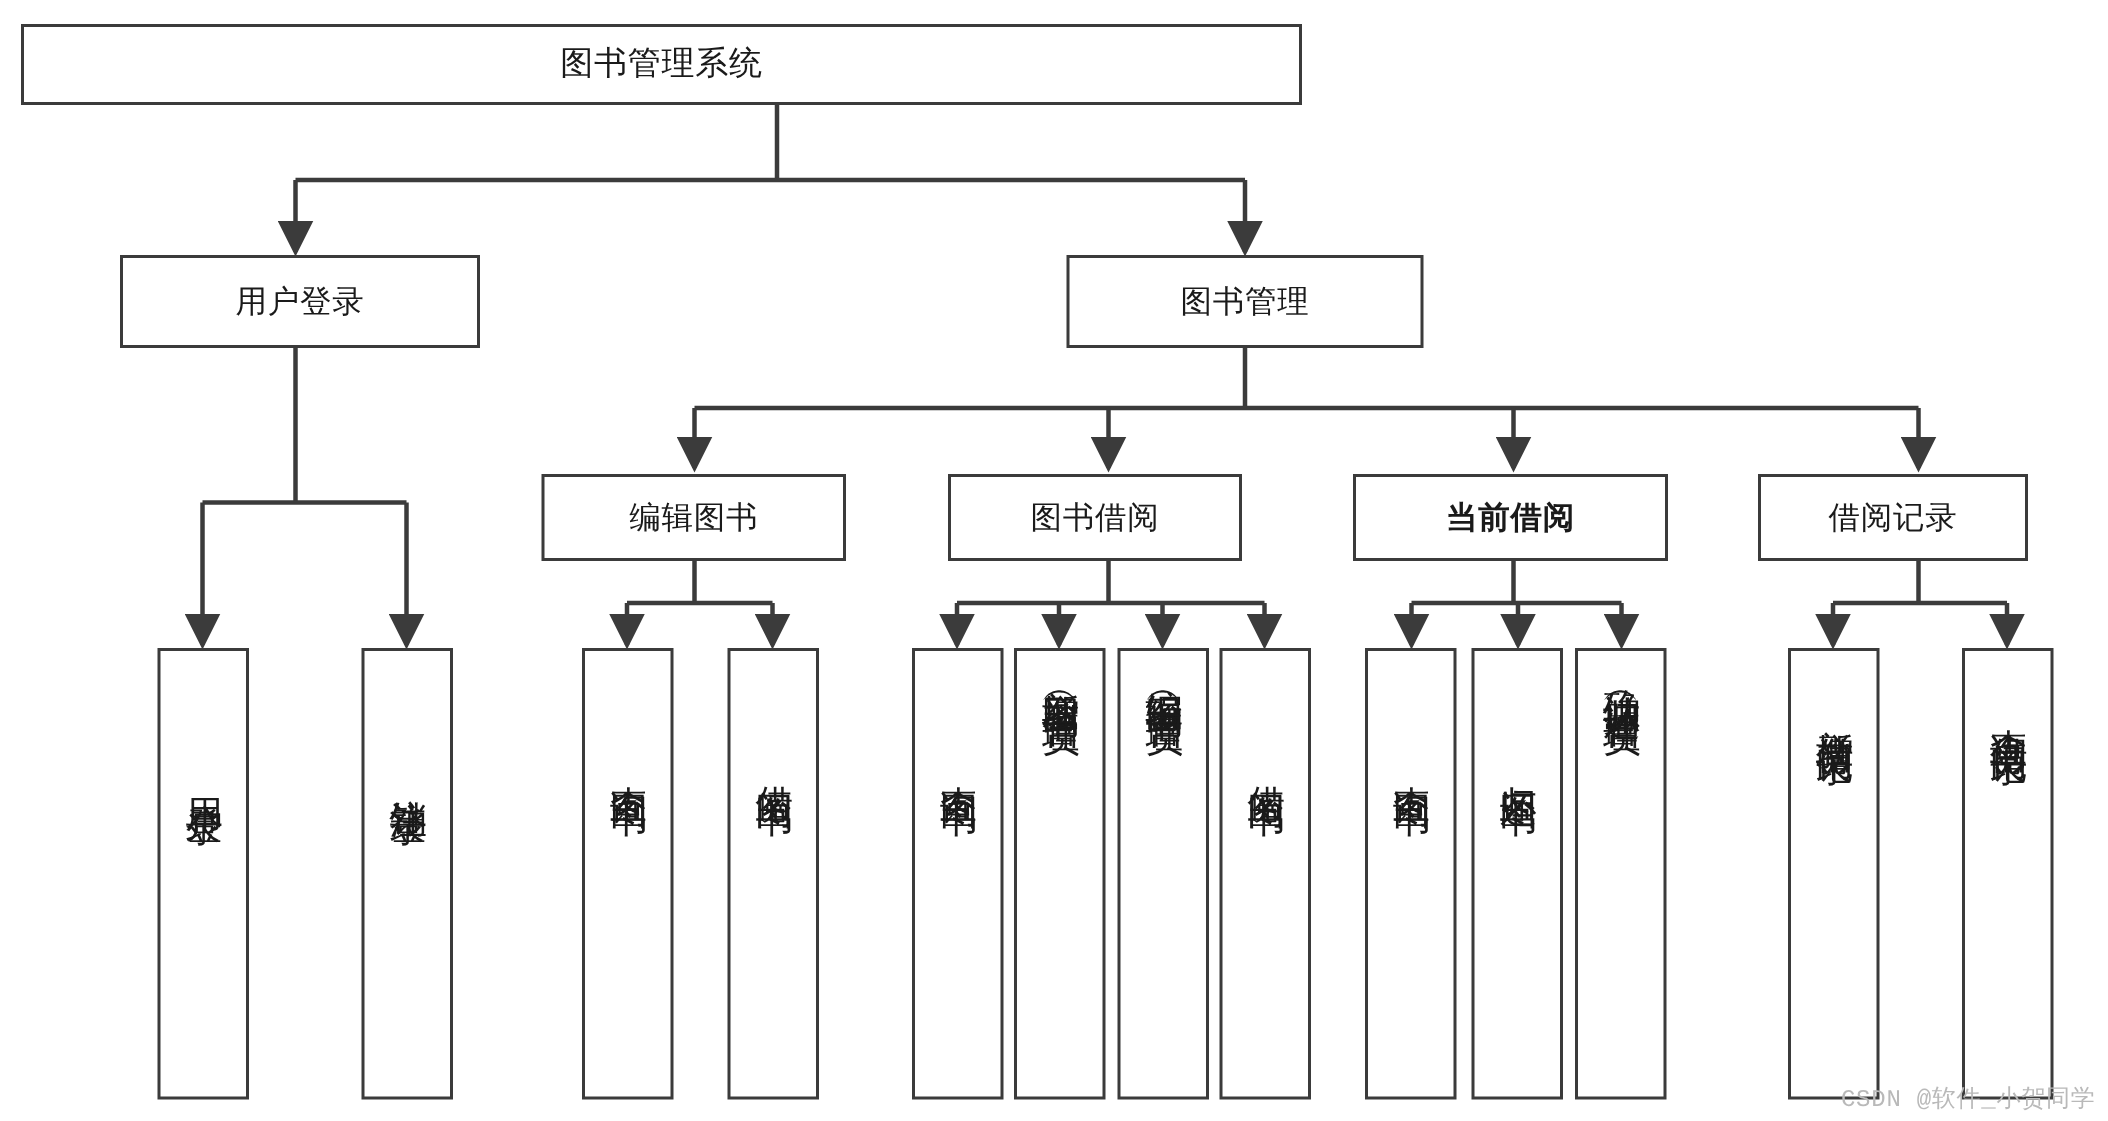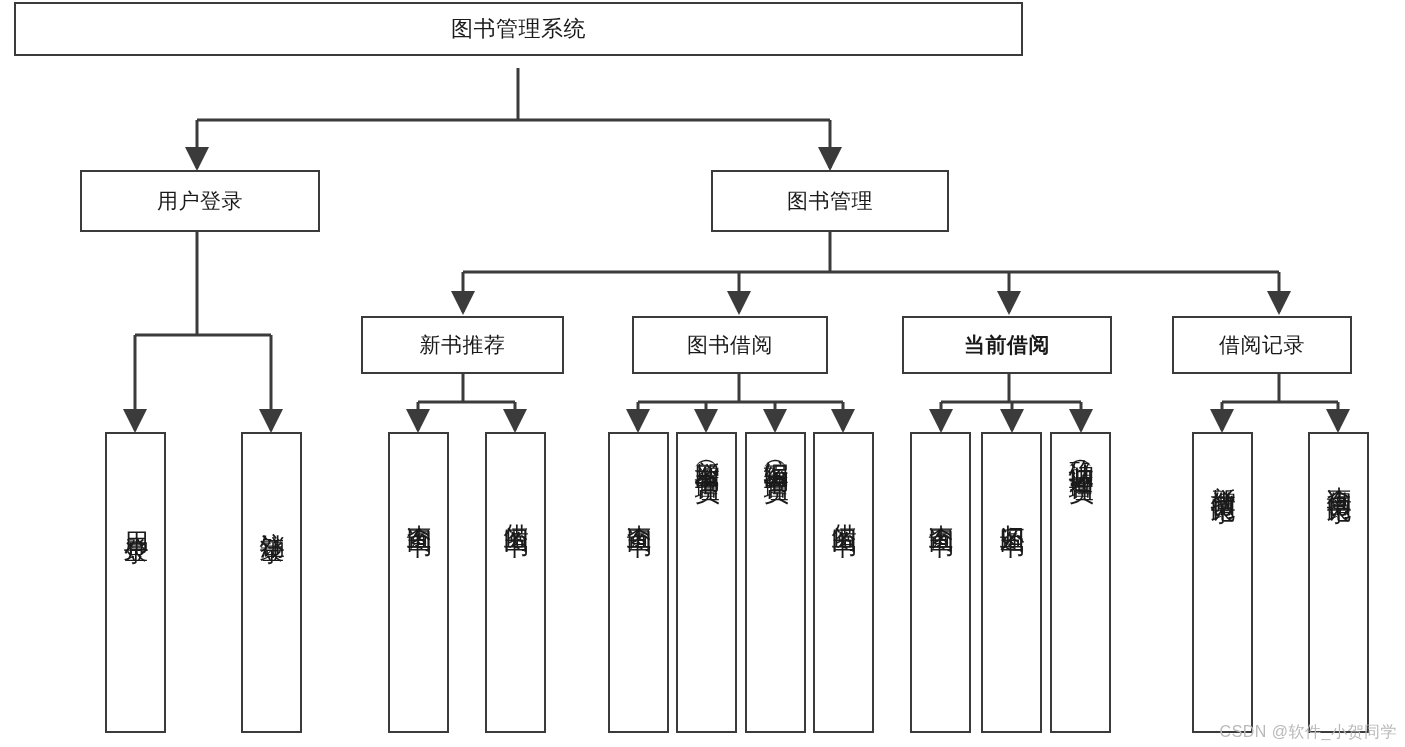--- a/index.html
+++ b/index.html
@@ -61,21 +61,21 @@
   }
   
   #watermark{
     position:absolute;
     right:8px;
     bottom:4px;
     font-size:16px;
     color:#b9b9b9;
     letter-spacing:0.5px;
     white-space:nowrap;
-    font-family:Liberation Sans, sans-serif;
+    font-family:Liberation Mono, monospace;
   }
 </style>
 </head>
 <body>
 
 <div id="canvas">
 
   <svg id="wires" viewBox="0 0 1405 747" width="1405" height="747">
     <defs>
       <marker id="arrow" viewBox="0 0 12 12" refX="10.5" refY="6" markerWidth="8" markerHeight="8" orient="auto-start-reverse">
@@ -119,34 +119,34 @@
       <path d="M 1012 402 L 1012 430" marker-end="url(#arrow)"></path>
       <path d="M 1081 402 L 1081 430" marker-end="url(#arrow)"></path>
 
       <path d="M 1279 374 L 1279 402"></path>
       <path d="M 1222 402 L 1338 402"></path>
       <path d="M 1222 402 L 1222 430" marker-end="url(#arrow)"></path>
       <path d="M 1338 402 L 1338 430" marker-end="url(#arrow)"></path>
     </g>
   </svg>
 
-  <div class="node h-node root" style="left:14px;top:2px;width:1009px;height:54px;">
+  <div class="node h-node root" style="left:14px;top:16px;width:854px;height:54px;">
     <span class="label">图书管理系统</span>
   </div>
 
   <div class="node h-node" style="left:80px;top:170px;width:240px;height:62px;">
     <span class="label">用户登录</span>
   </div>
 
   <div class="node h-node" style="left:711px;top:170px;width:238px;height:62px;align-items:center;">
     <span class="label">图书管理</span>
   </div>
 
   <div class="node h-node" style="left:361px;top:316px;width:203px;height:58px;">
-    <span class="label">新书推荐</span>
+    <span class="label">编辑图书</span>
   </div>
 
   <div class="node h-node" style="left:632px;top:316px;width:196px;height:58px;">
     <span class="label">图书借阅</span>
   </div>
 
   <div class="node h-node" style="left:902px;top:316px;width:210px;height:58px;font-weight:bold;">
     <span class="label">当前借阅</span>
   </div>
 

